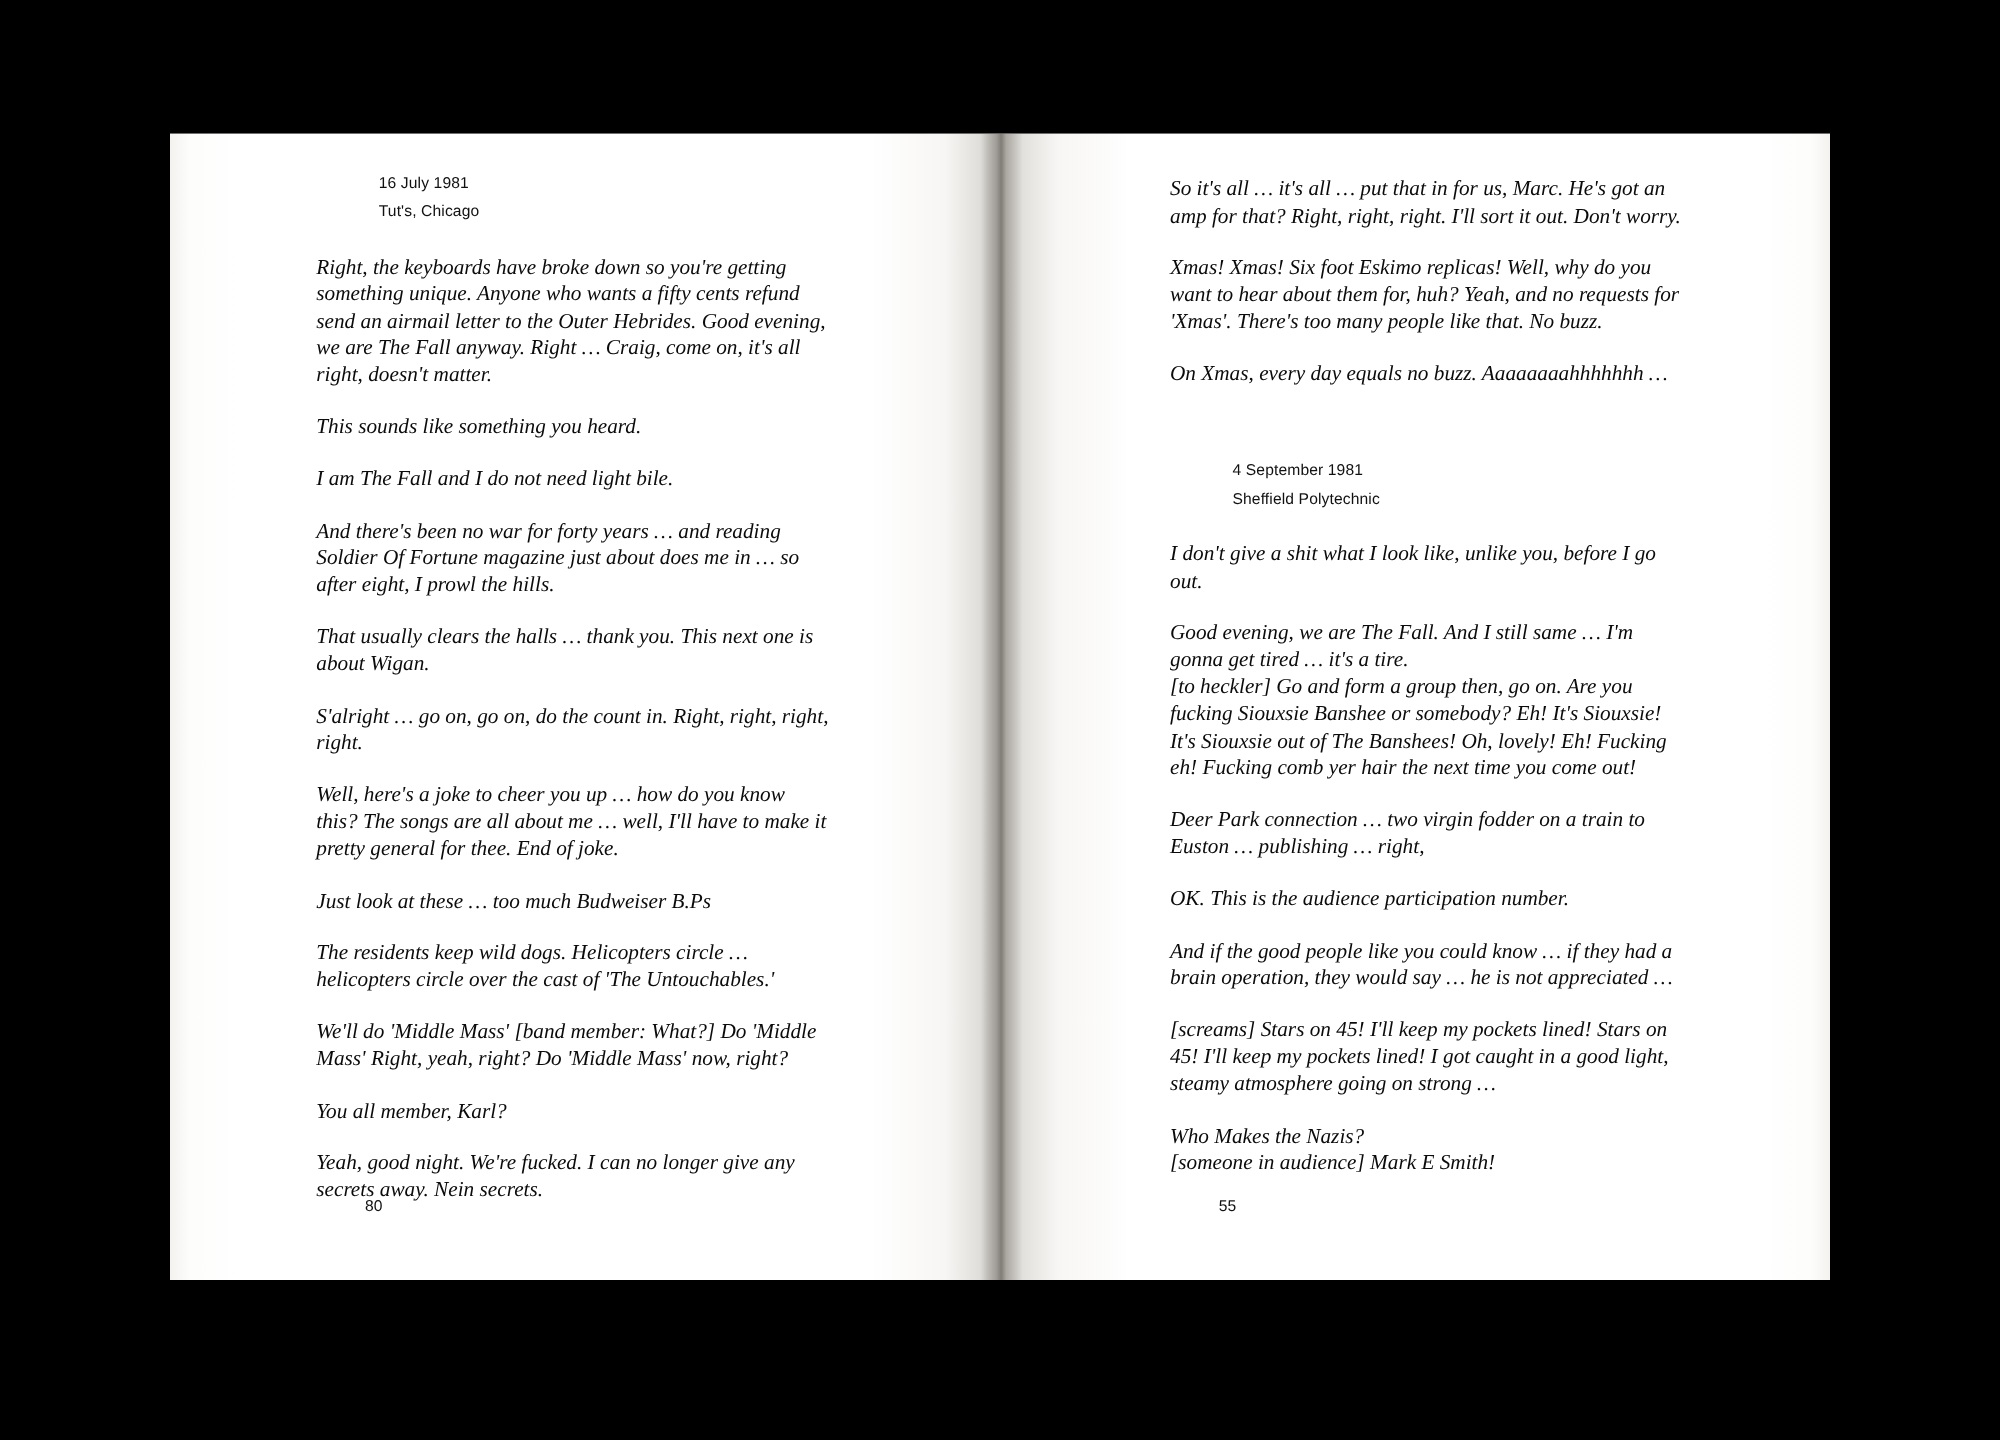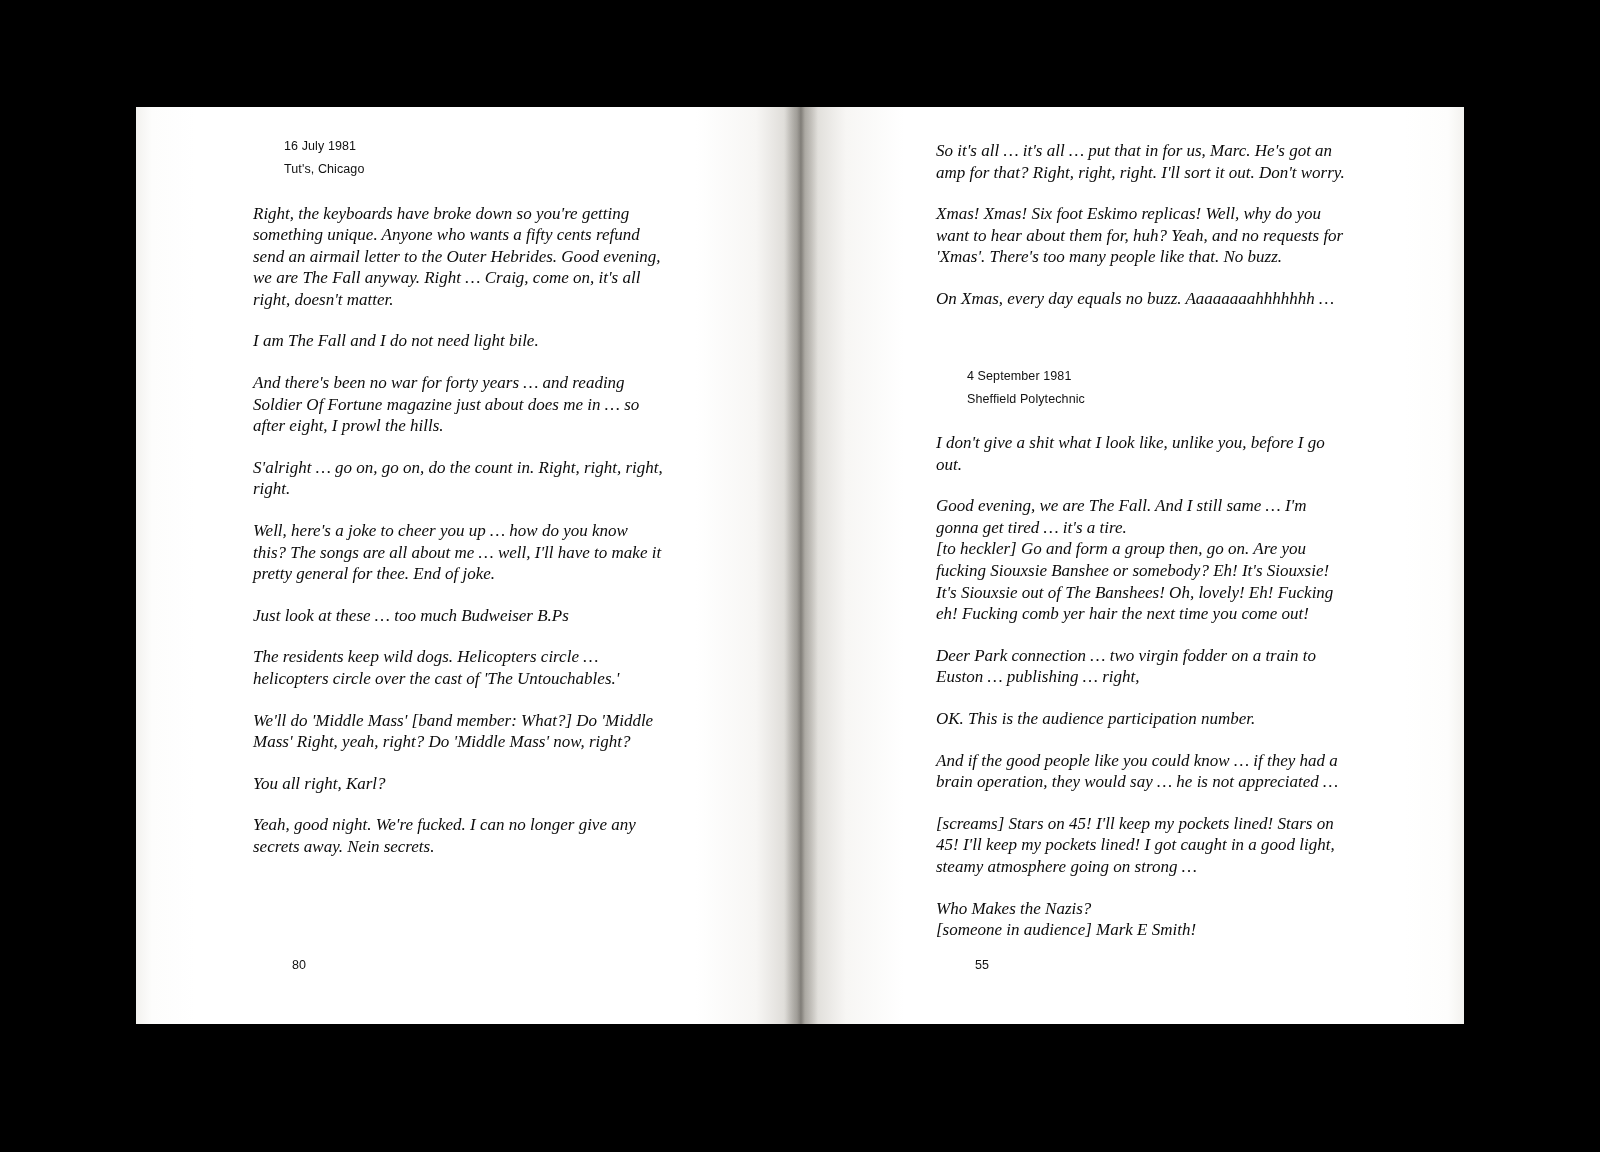--- a/index.html
+++ b/index.html
@@ -81,21 +81,21 @@
   }
   .col-left { left: 117px; top: 33px; }
   .col-right { left: 136px; top: 33px; }
 
   .heading {
     font-family: "Liberation Sans", sans-serif;
     font-size: 12.5px;
     line-height: 1.0;
     color: #111111;
     letter-spacing: 0.1px;
-    margin-left: 31px;
+    margin-left: 50px;
   }
   .heading-line2 {
     margin-top: 10.5px;
   }
   .para {
     font-family: "Liberation Serif", serif;
     font-style: italic;
     font-size: 17px;
     line-height: 21.6px;
     color: #0b0b0b;
@@ -125,28 +125,30 @@
     <div class="page page-left">
       <div class="content">
         <div class="col col-left">
 
           <div class="heading-block">
             <div class="heading">16 July 1981</div>
             <div class="heading heading-line2">Tut's, Chicago</div>
           </div>
 
           <p class="para">Right, the keyboards have broke down so you're getting something unique. Anyone who wants a fifty cents refund send an airmail letter to the Outer Hebrides. Good evening, we are The Fall anyway. Right … Craig, come on, it's all right, doesn't matter.</p>
+          <p class="para">This sounds like something you heard.</p>
           <p class="para">I am The Fall and I do not need light bile.</p>
           <p class="para">And there's been no war for forty years … and reading Soldier Of Fortune magazine just about does me in … so after eight, I prowl the hills.</p>
+          <p class="para">That usually clears the halls … thank you. This next one is about Wigan.</p>
           <p class="para">S'alright … go on, go on, do the count in. Right, right, right, right.</p>
           <p class="para">Well, here's a joke to cheer you up … how do you know this? The songs are all about me … well, I'll have to make it pretty general for thee. End of joke.</p>
           <p class="para">Just look at these … too much Budweiser B.Ps</p>
           <p class="para">The residents keep wild dogs. Helicopters circle … helicopters circle over the cast of 'The Untouchables.'</p>
           <p class="para">We'll do 'Middle Mass' [band member: What?] Do 'Middle Mass' Right, yeah, right? Do 'Middle Mass' now, right?</p>
-          <p class="para">You all right, Karl?</p>
+          <p class="para">You all member, Karl?</p>
           <p class="para">Yeah, good night. We're fucked. I can no longer give any secrets away. Nein secrets.</p>
 
         </div>
         <div class="folio folio-left">80</div>
       </div>
     </div>
 
     <div class="page page-right">
       <div class="content">
         <div class="col col-right">

